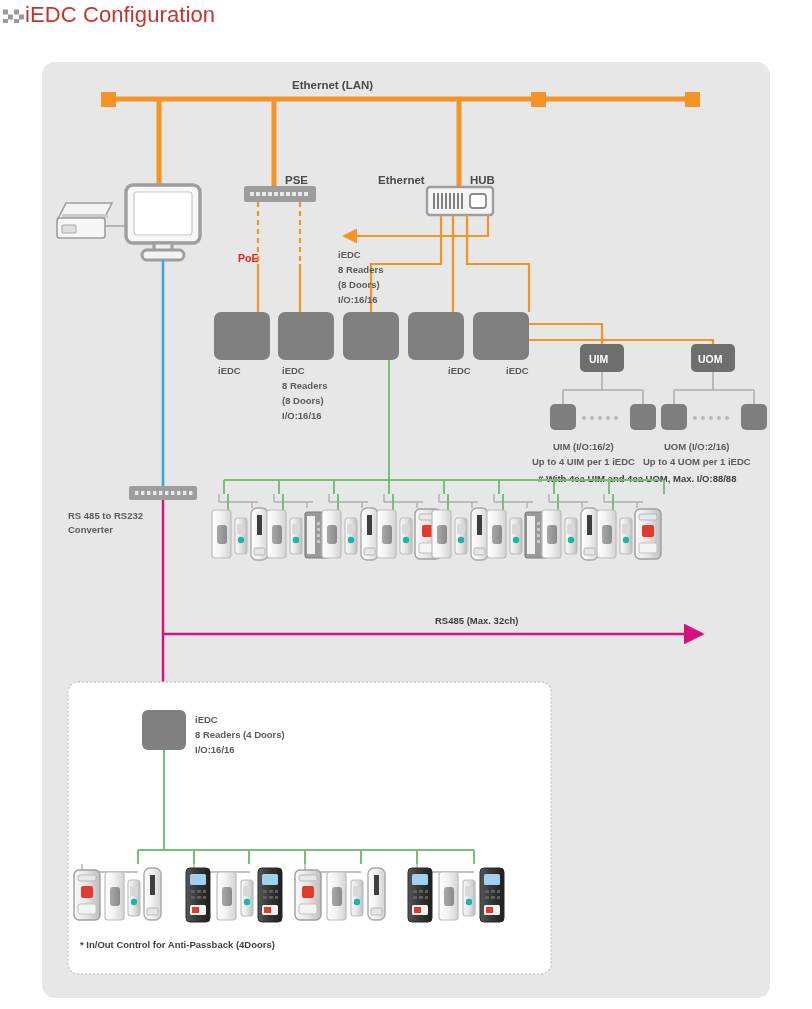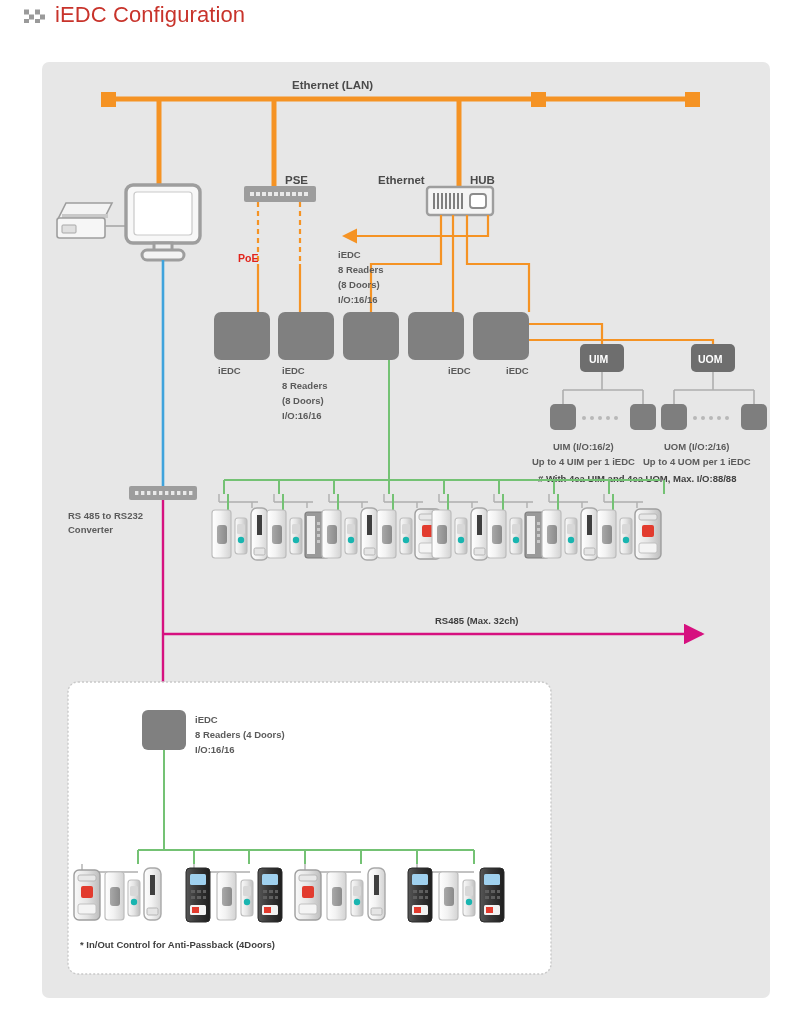--- a/index.html
+++ b/index.html
@@ -6,34 +6,34 @@
   html, body {
     width: 812px; height: 1009px;
     background: #ffffff;
     font-family: "Liberation Sans", sans-serif;
     overflow: hidden;
   }
   #page { position: relative; width: 812px; height: 1009px; }
 
   
   .title-bar {
-    position: absolute; left: 24px; top: 4px;
-    display: flex; align-items: center; gap: 9px;
+    position: absolute; left: 3px; top: 4px;
+    display: flex; align-items: center; 
   }
   .chevrons { display: block; }
   .title-text {
     font-size: 22px; color: #C8332B; font-weight: 400;
     letter-spacing: .1px; line-height: 1;
   }
 
   
   .canvas {
     position: absolute; left: 42px; top: 62px;
     width: 728px; height: 936px;
-    background: #E7E7E7; border-radius: 7px;
+    background: #E7E7E7; border-radius: 13px;
   }
   svg.layer { position: absolute; left: 0; top: 0; width: 728px; height: 936px; }
 
   .lbl { font-family: "Liberation Sans", sans-serif; fill: #5B5B5B; font-weight: bold; }
   .lbl-hdr { font-size: 11.5px; fill: #4A4A4A; }
   .lbl-sm  { font-size: 9.5px; }
   .lbl-poe { font-size: 10.5px; fill: #E2231A; font-weight: bold; }
   .lbl-white { fill: #FFFFFF; font-size: 10.5px; font-weight: bold; }
   .lbl-note { font-size: 9.5px; fill: #3F3F3F; font-weight: bold; }
 </style>

